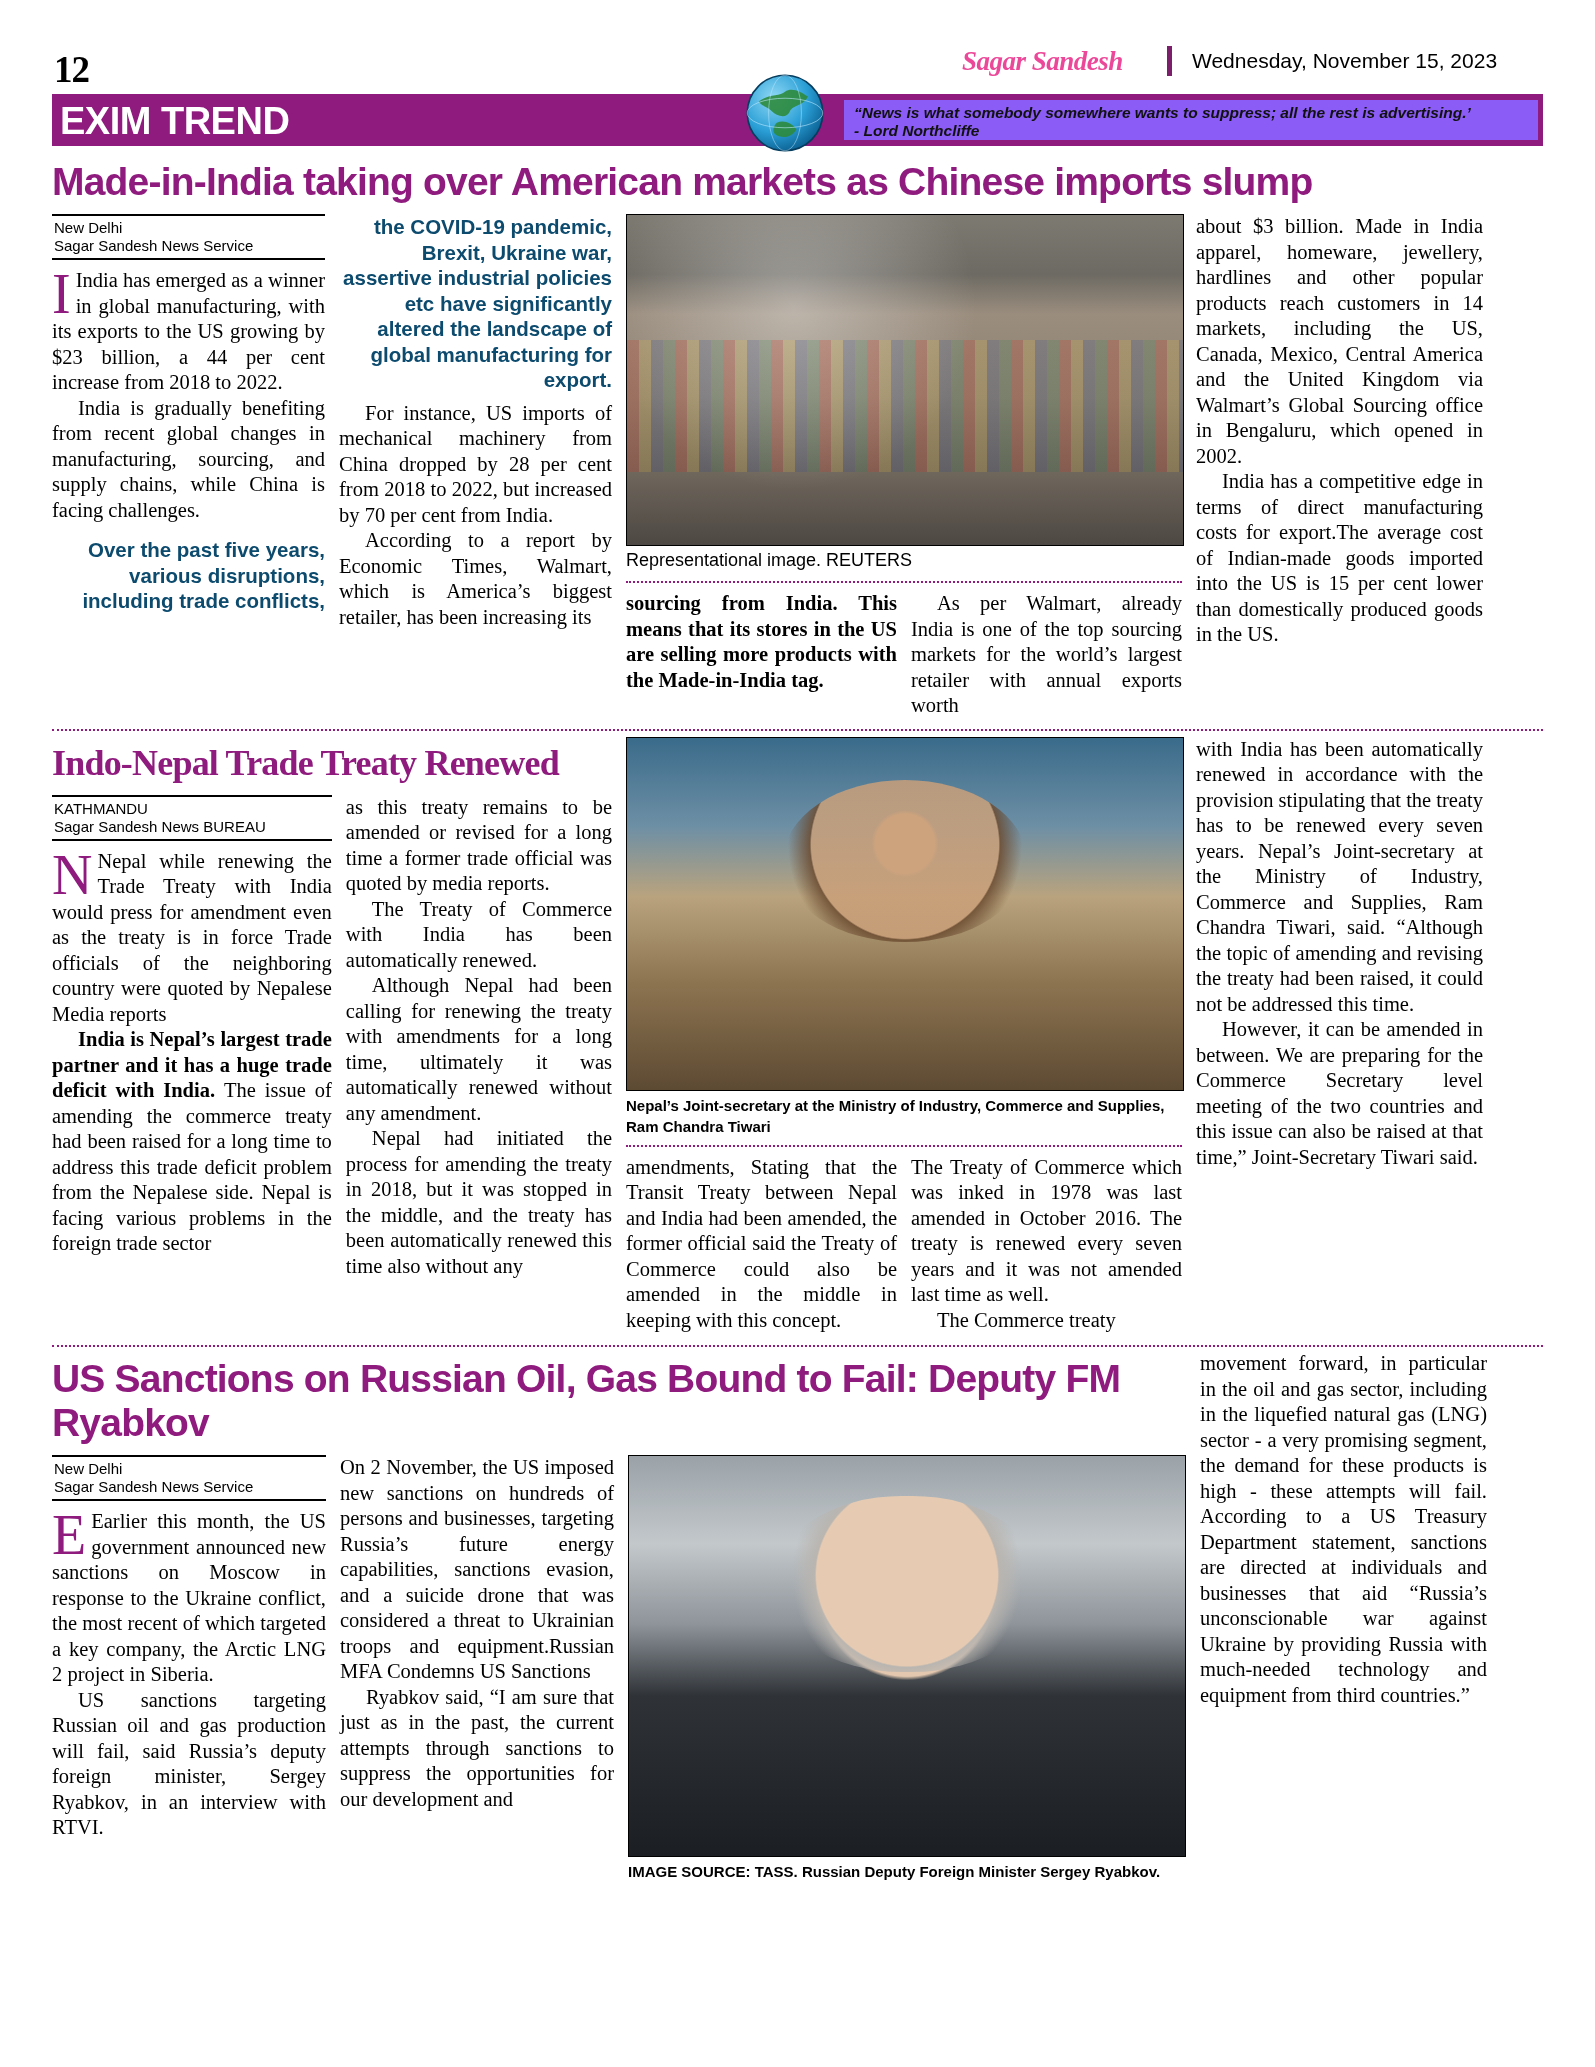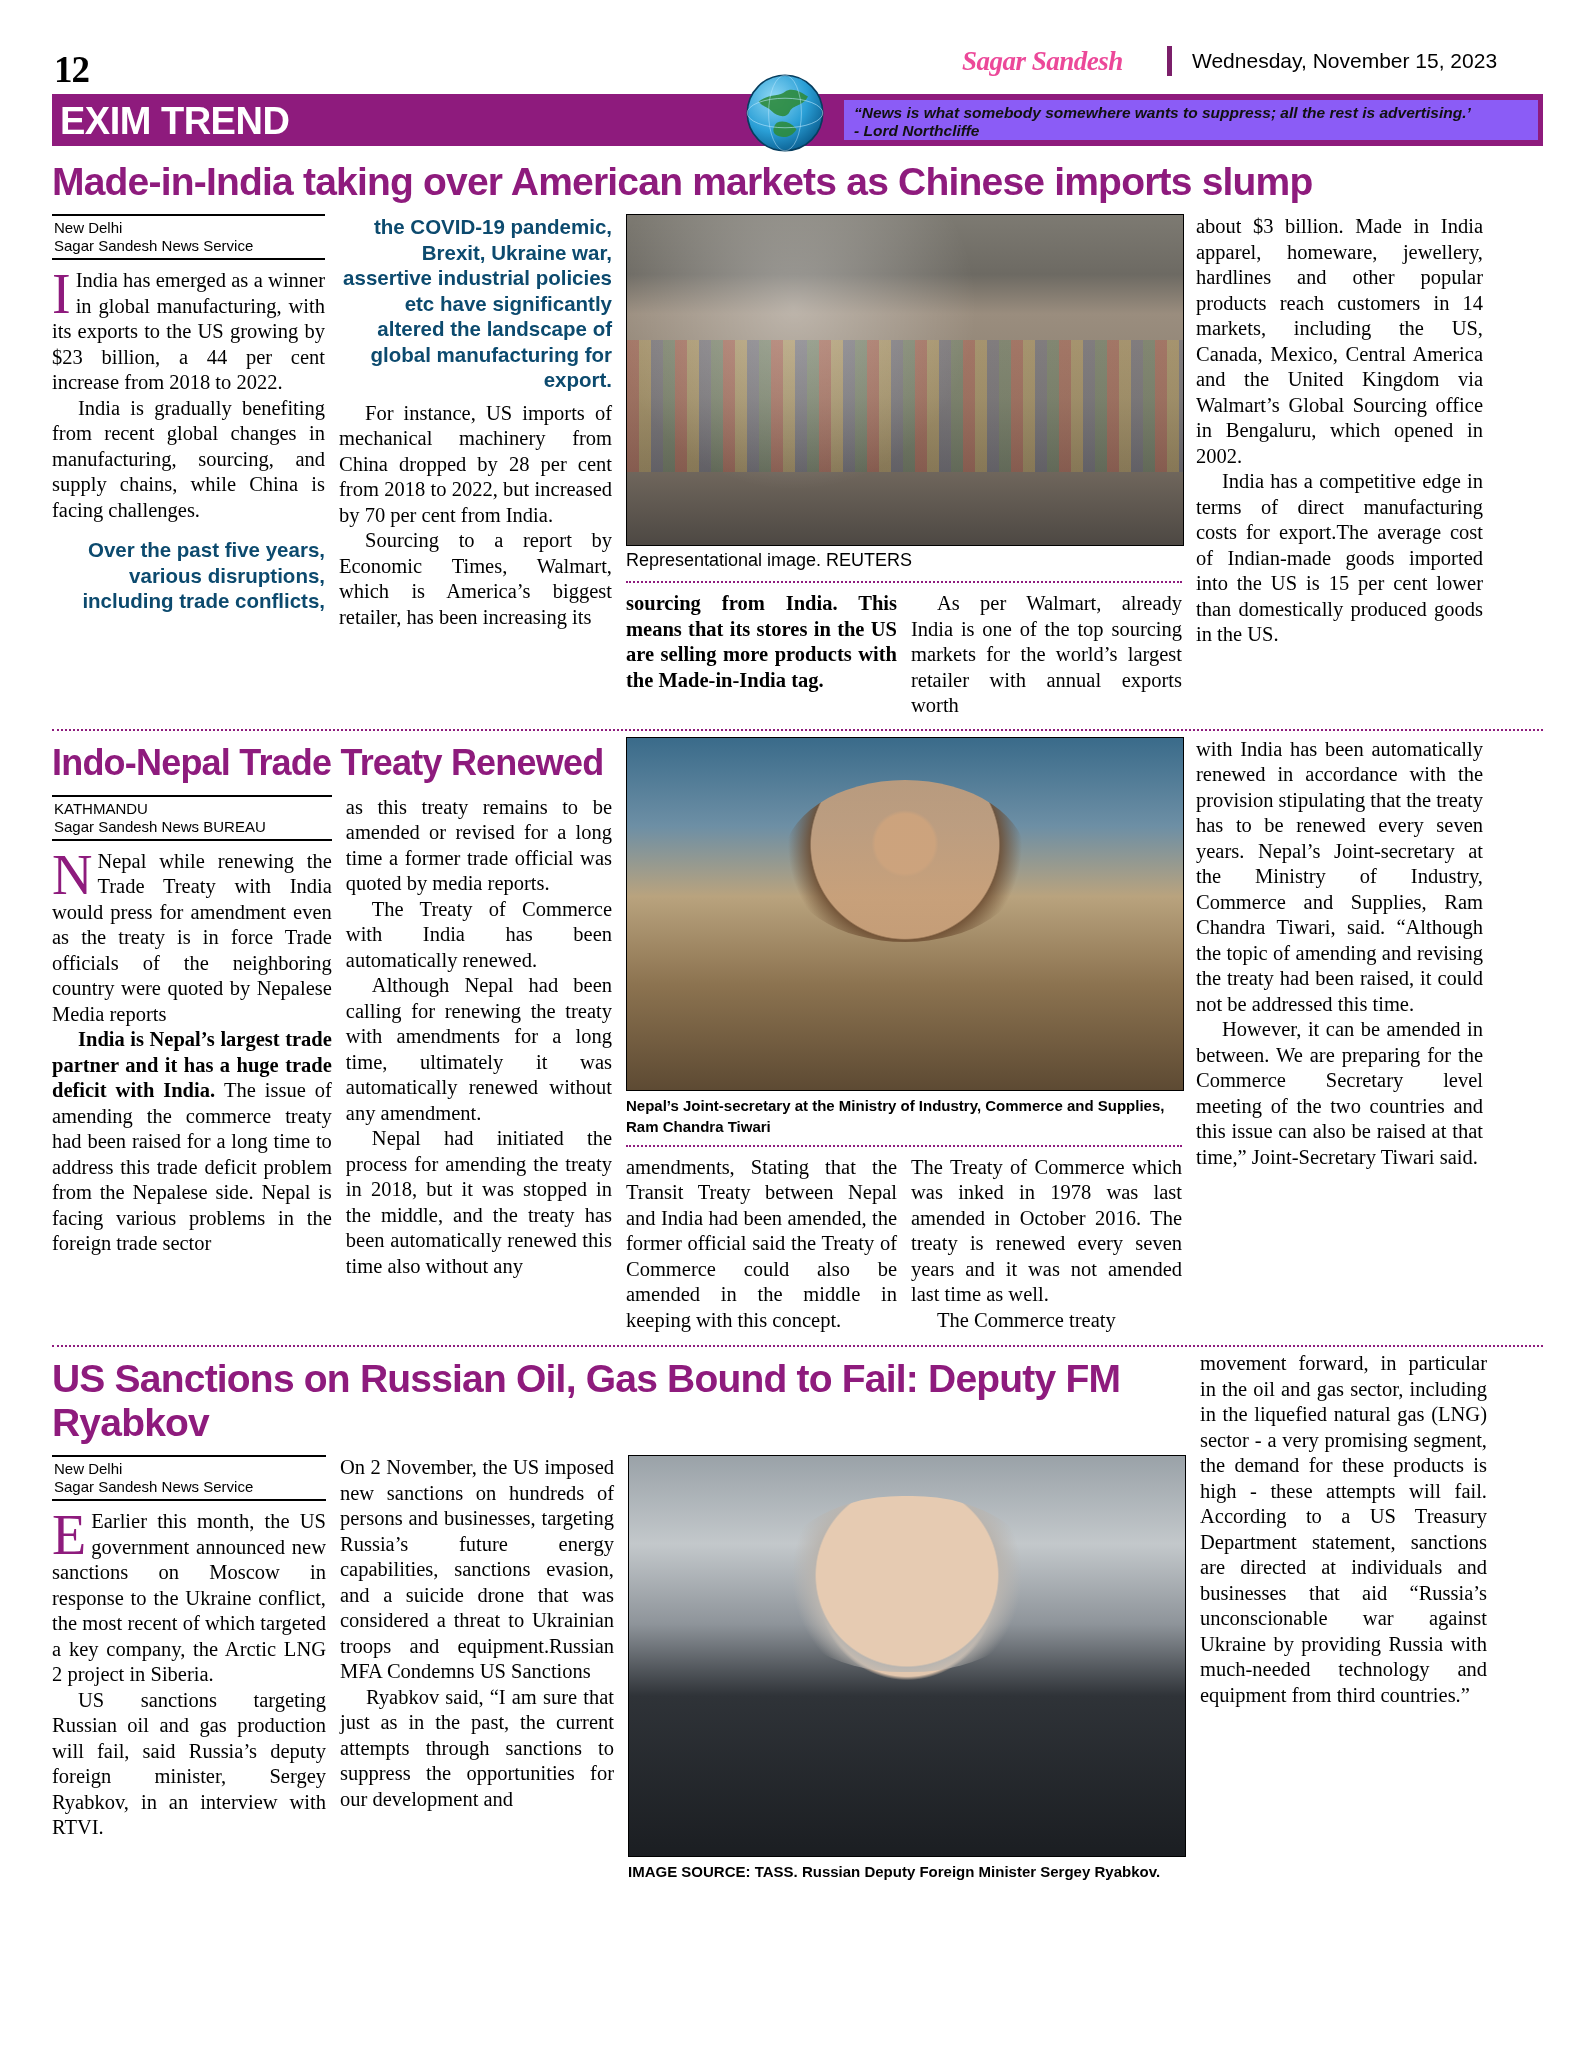--- a/index.html
+++ b/index.html
@@ -289,21 +289,21 @@
             <div>Sagar Sandesh News Service</div>
           </div>
           <p class="dropcap-para"><span class="dropcap">I</span><span>India has emerged as a winner in global manufacturing, with its exports to the US growing by $23 billion, a 44 per cent increase from 2018 to 2022.</span></p>
           <p>India is gradually benefiting from recent global changes in manufacturing, sourcing, and supply chains, while China is facing challenges.</p>
           <p class="blue-bold" style="margin-top:14px;">Over the past five years, various disruptions, including trade conflicts,</p>
         </div>
 
         <div class="col" style="width:287px; padding-right:14px;">
           <p class="blue-bold">the COVID-19 pandemic, Brexit, Ukraine war, assertive industrial policies etc have significantly altered the landscape of global manufacturing for export.</p>
           <p style="margin-top:8px;">For instance, US imports of mechanical machinery from China dropped by 28 per cent from 2018 to 2022, but increased by 70 per cent from India.</p>
-          <p>Sourcing to a report by Economic Times, Walmart, which is America’s biggest retailer, has been increasing its</p>
+          <p>According to a report by Economic Times, Walmart, which is America’s biggest retailer, has been increasing its</p>
         </div>
 
         <div class="col" style="width:570px; padding-right:14px;">
           <div class="photo ph-store" style="height:330px; width:556px;"></div>
           <div class="caption" style="font-weight:normal;font-size:18px;">Representational image. REUTERS</div>
           <div style="display:flex; gap:0; margin-top:10px; border-top:2px dotted #8e1b7d; padding-top:8px;">
             <div style="width:278px; padding-right:14px;">
               <p class="bold noindent">sourcing from India. This means that its stores in the US are selling more products with the Made-in-India tag.</p>
             </div>
             <div style="width:278px;">
@@ -318,21 +318,21 @@
         </div>
       </div>
 
       <div class="dotted-sep"></div>
     </div>
 
     <div style="margin-top:6px;">
       <div class="cols" style="align-items:flex-start;">
 
         <div class="col" style="width:574px; padding-right:14px;">
-          <div class="headline small" style="margin-top:4px;">Indo-Nepal Trade Treaty Renewed</div>
+          <div class="headline small" style="margin-top:4px;font-family:Liberation Serif, serif;">Indo-Nepal Trade Treaty Renewed</div>
           <div style="display:flex;">
             <div style="width:287px; padding-right:14px;">
               <div class="byline">
                 <div>KATHMANDU</div>
                 <div>Sagar Sandesh News BUREAU</div>
               </div>
               <p class="dropcap-para"><span class="dropcap">N</span><span>Nepal while renewing the Trade Treaty with India would press for amendment even as the treaty is in force Trade officials of the neighboring country were quoted by Nepalese Media reports</span></p>
               <p class="bold"><span>India is Nepal’s largest trade partner and it has a huge trade deficit with India.</span> <span style="font-weight:normal;">The issue of amending the commerce treaty had been raised for a long time to address this trade deficit problem from the Nepalese side. Nepal is facing various problems in the foreign trade sector</span></p>
             </div>
             <div style="width:273px;">

